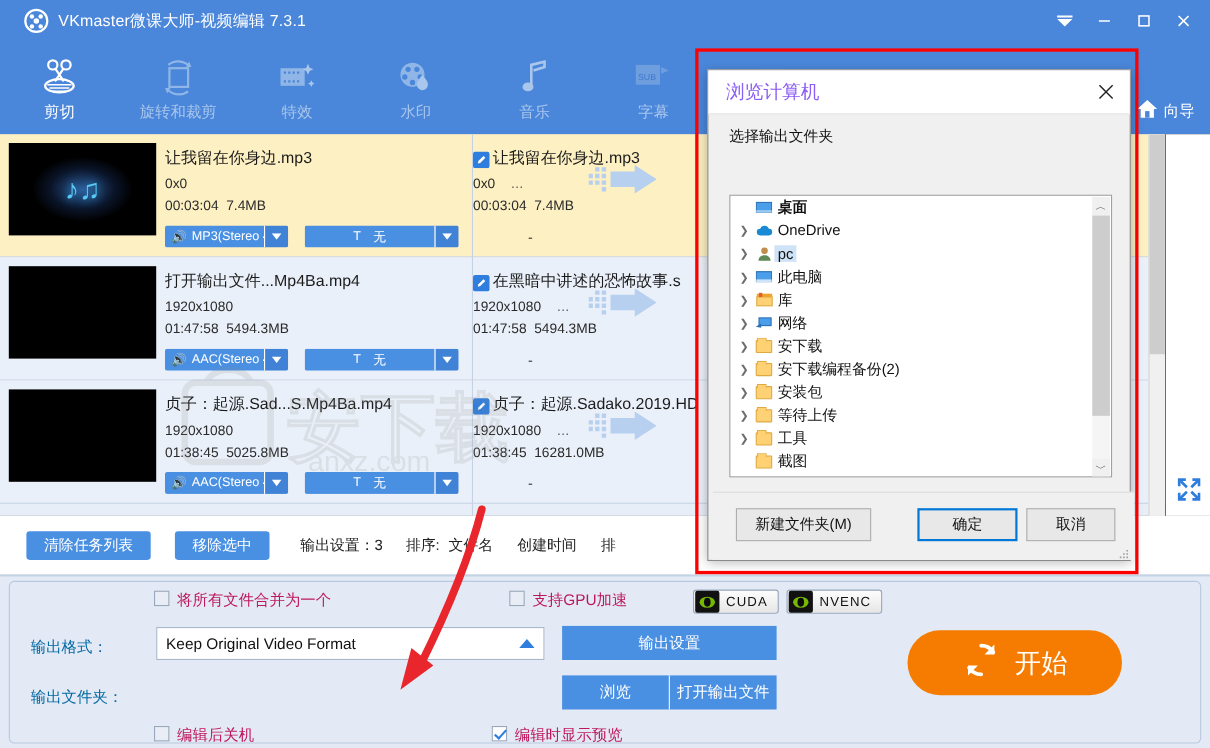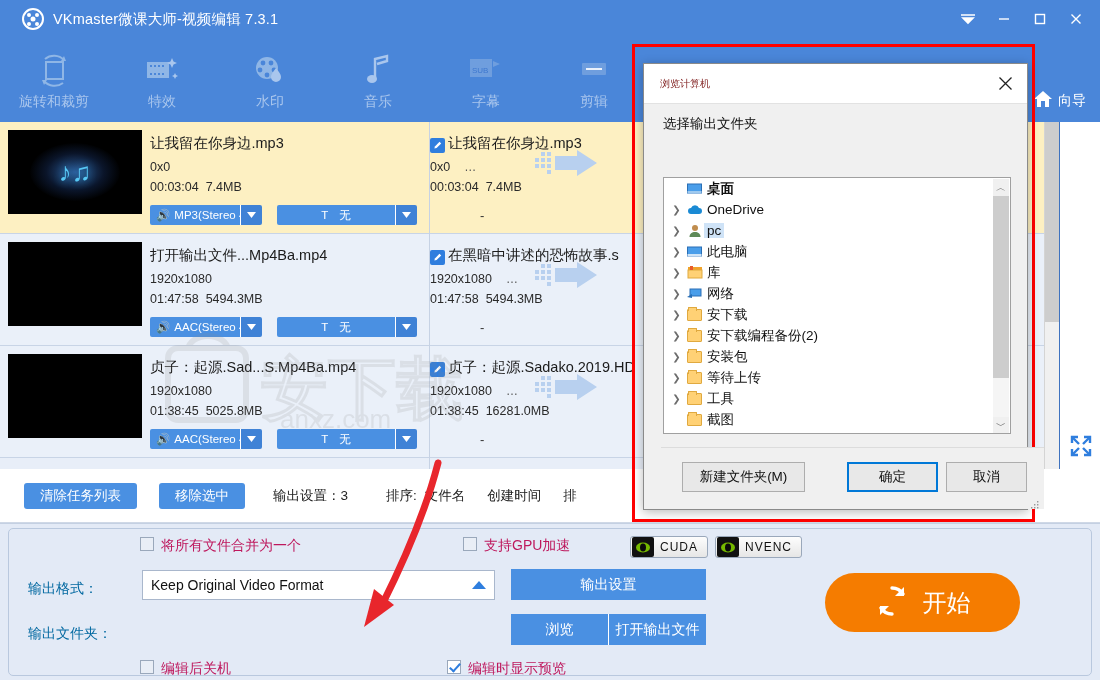--- a/index.html
+++ b/index.html
@@ -121,39 +121,39 @@
   .startbtn .st-lb{color:#fff; font-size:24px;}
   
   .redrect{position:absolute; left:632px; top:44px; width:403px; height:478px;
            border:3px solid #ff0000; z-index:30; pointer-events:none;}
   
   .dlg{position:absolute; left:643px; top:63px; width:385px; height:447px;
        background:#f0f0f0; border:1px solid #8a8a8a; z-index:40;
        box-shadow:0 2px 10px rgba(0,0,0,.28);}
   .dlg-tb{height:40px; background:#fff; display:flex; align-items:center;
           padding:0 0 0 16px; border-bottom:1px solid #e2e2e2;}
-  .dlg-title{font-size:10px; color:#7f1d1d;}
+  .dlg-title{font-size:17px; color:#8b5cf6;}
   .dlg-x{margin-left:auto; width:44px; height:40px; display:flex; align-items:center;
          justify-content:center; cursor:pointer;}
   .dlg-sub{position:absolute; left:19px; top:51px; font-size:13.5px; color:#111;}
   .tree{position:absolute; left:19px; top:113px; width:348px; height:257px; background:#fff;
         border:1px solid #a0a0a0; overflow:hidden;}
   .tnode{height:21px; display:flex; align-items:center; font-size:13.5px; color:#111;
          padding-left:4px; white-space:nowrap;}
   .tnode .tchev{width:17px; display:flex; align-items:center; justify-content:center;
                 color:#6d6d6d; font-size:10px;}
   .tnode .tico{width:19px; display:flex; align-items:center; justify-content:center;}
   .tnode .tlabel{padding:0 3px;}
   .tnode.selnode .tlabel{background:#cfe3f7;}
   .tnode.root{font-weight:bold; padding-left:4px;}
   .tscroll{position:absolute; right:1px; top:1px; width:16px; height:255px; background:#f5f5f5;}
   .tsb-up,.tsb-dn{width:16px;height:17px;display:flex;align-items:center;justify-content:center;
                   color:#5a5a5a;font-size:10px;background:#f0f0f0;}
   .tsb-thumb{position:absolute;left:0;top:17px;width:16px;height:182px;background:#cdcdcd;}
-  .dlg-btns{position:absolute; left:17px; bottom:0; width:100%; height:62px; background:#f0f0f0;
+  .dlg-btns{position:absolute; left:4px; bottom:0; width:100%; height:62px; background:#f0f0f0;
             border-top:1px solid #dcdcdc;}
   .dbtn{position:absolute; top:14px; height:30px; background:#e8e8e8; border:1px solid #adadad;
         font-size:13.5px; color:#111; cursor:pointer;}
   .dbtn.primary{border:2px solid #0078d7; background:#e8e8e8;}
   .grip{position:absolute; right:5px; bottom:4px; width:10px; height:10px;}
   
   .fi{width:15px;height:12px;background:#ffd175;border:1px solid #e0a93f;border-radius:1px;position:relative;}
   .fi::before{content:"";position:absolute;left:0;top:-3px;width:7px;height:3px;background:#ffd175;
               border:1px solid #e0a93f;border-bottom:none;border-radius:1px 1px 0 0;}
   
@@ -187,20 +187,32 @@
         <svg width="14" height="14" viewBox="0 0 14 14">
             <path d="M2.5 2.5l9 9M11.5 2.5l-9 9" stroke="#fff" stroke-width="1.4"></path>
           </svg>
       </div>
     </div>
   </div>
 
   <div class="toolbar">
 
 
+    <div class="tb-item">
+      <div class="tb-ico">
+        <svg width="40" height="34" viewBox="0 0 40 34">
+          <circle cx="14" cy="6" r="4.2" fill="none" stroke="#fff" stroke-width="2"></circle>
+          <circle cx="26" cy="6" r="4.2" fill="none" stroke="#fff" stroke-width="2"></circle>
+          <path d="M16 9l8 12M24 9l-8 12" stroke="#fff" stroke-width="2" fill="none"></path>
+          <ellipse cx="20" cy="25" rx="13" ry="6" fill="none" stroke="#fff" stroke-width="2"></ellipse>
+          <path d="M9 24h22M11 27h18M14 30h12" stroke="#fff" stroke-width="1.4"></path>
+        </svg>
+      </div>
+      <div class="tb-lb">剪切</div>
+    </div>
 
     <div class="tb-item dim">
       <div class="tb-ico">
         <svg width="40" height="34" viewBox="0 0 40 34">
           <rect x="12" y="9" width="17" height="17" fill="none" stroke="#8fb6e6" stroke-width="2"></rect>
           <path d="M11 6a14 14 0 0 1 19 1" fill="none" stroke="#8fb6e6" stroke-width="2"></path>
           <path d="M30 3l2 5-5 0z" fill="#8fb6e6"></path>
           <path d="M29 30a14 14 0 0 1-19-2" fill="none" stroke="#8fb6e6" stroke-width="2"></path>
           <path d="M10 32l-2-5 5 0z" fill="#8fb6e6"></path>
         </svg>
@@ -444,21 +456,21 @@
         </svg>
       </div>
     </div>
   </div>
 
   <div class="listbar">
     <button class="btn-blue" style="margin-left:24px;">清除任务列表</button>
     <button class="btn-blue" style="margin-left:22px;">移除选中</button>
     <span class="lb-txt" style="margin-left:28px;">输出设置：</span>
     <span class="lb-txt">3</span>
-    <span class="lb-txt" style="margin-left:38px;text-align:right;">排序:</span>
+    <span class="lb-txt" style="margin-left:21px;text-align:right;">排序:</span>
     <span class="lb-link" style="margin-left:8px;">文件名</span>
     <span class="lb-link" style="margin-left:22px;">创建时间</span>
     <span class="lb-link" style="margin-left:22px;">排</span>
   </div>
 
   <div class="bottom">
     <div class="bpanel"></div>
 
     <div class="chk" style="left:140px; top:13px;">
       <span class="box"></span>

